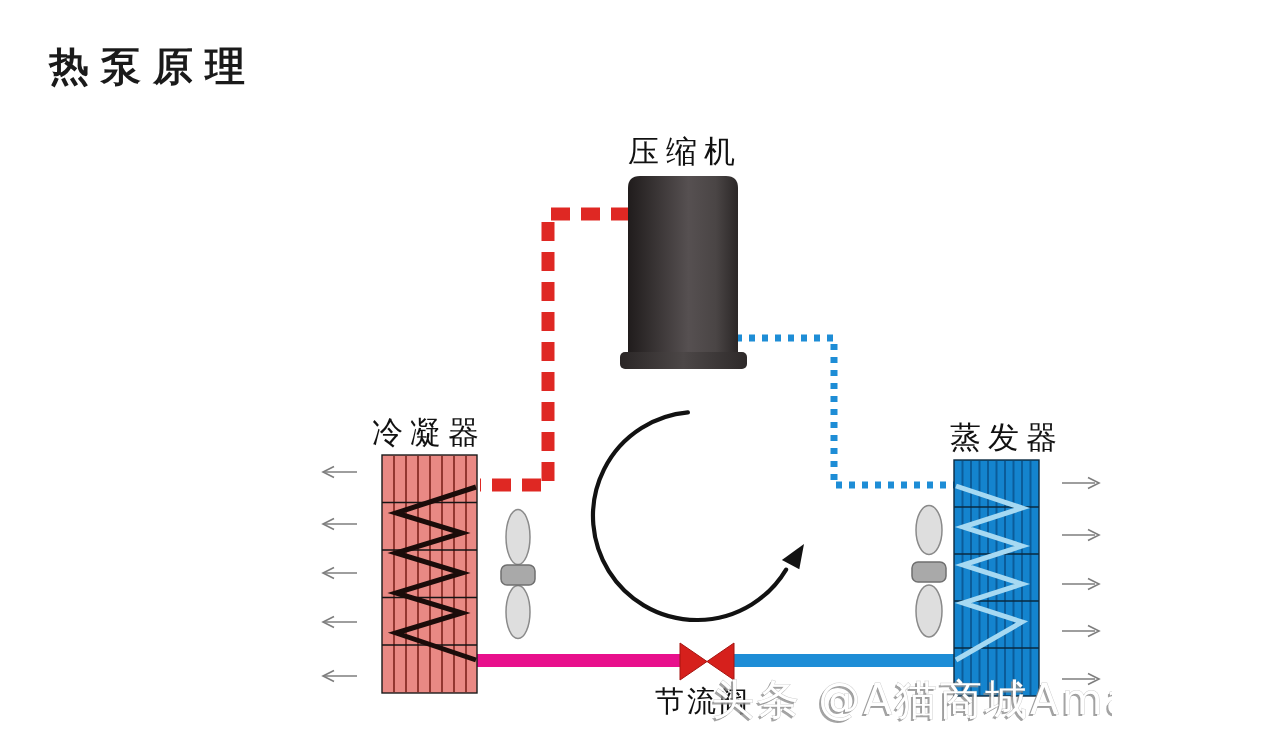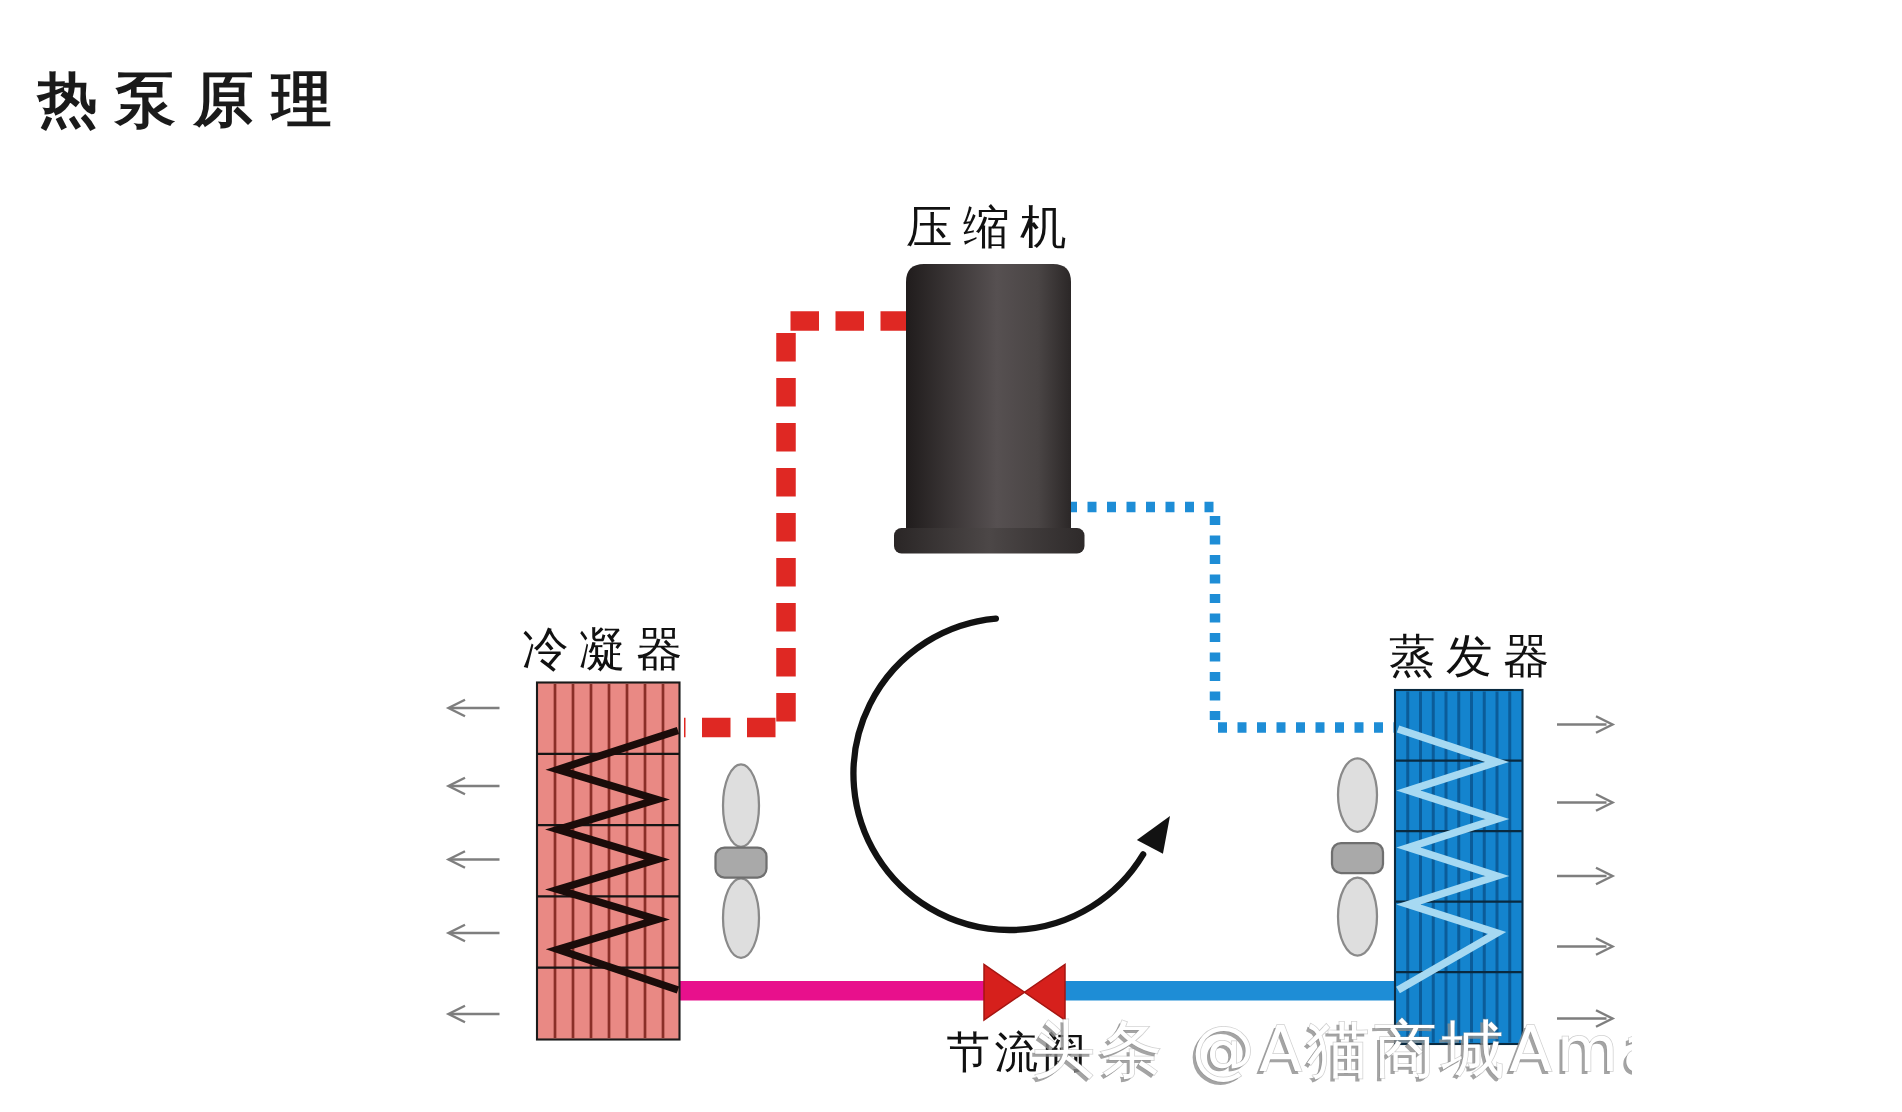--- a/index.html
+++ b/index.html
@@ -10,21 +10,21 @@
     --condenser-fill:#E98984;
     --condenser-fin:#8A2F28;
     --evaporator-fill:#1484CE;
     --evaporator-fin:#0B5C99;
     --evaporator-coil:#A6D9F2;
     --arrow-gray:#7E7E7E;
     --ink:#1A1A1A;
   }
   html,body{margin:0;padding:0;background:#FFFFFF;}
   .stage{position:relative;width:1088px;height:741px;background:#FFFFFF;overflow:hidden;
-         font-family:"DejaVu Sans","Liberation Sans",sans-serif;}
+         font-family:"DejaVu Sans","Liberation Sans",sans-serif;padding-left:24px;}
   svg{display:block;}
   .title{font-size:40px;font-weight:600;letter-spacing:12px;fill:var(--ink);
          font-family:"DejaVu Sans","Liberation Sans",sans-serif;}
   .label{font-size:31px;font-weight:500;letter-spacing:7px;fill:#111;
          font-family:"DejaVu Sans","Liberation Sans",sans-serif;}
   .label-sm{font-size:29px;font-weight:500;letter-spacing:3px;fill:#111;
          font-family:"DejaVu Sans","Liberation Sans",sans-serif;}
   .hot-pipe{fill:none;stroke:var(--hot-pipe);stroke-width:13;stroke-dasharray:19 11;}
   .cold-dotted{fill:none;stroke:var(--cold-pipe);stroke-width:7;stroke-dasharray:6 7;}
   .magenta-pipe{stroke:var(--magenta-pipe);stroke-width:13;}

